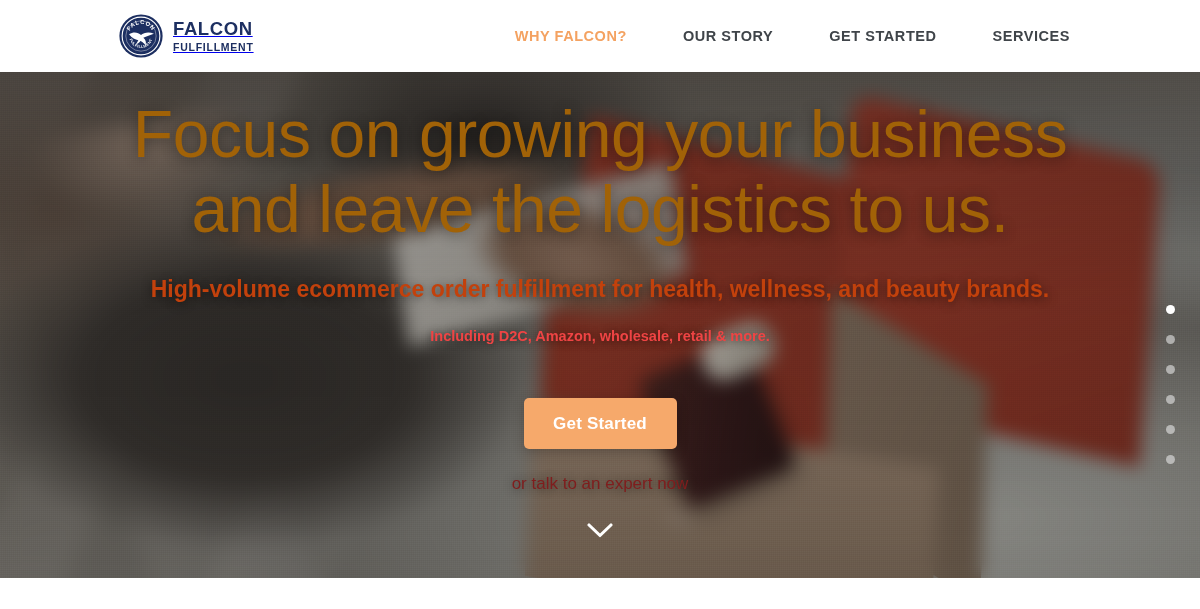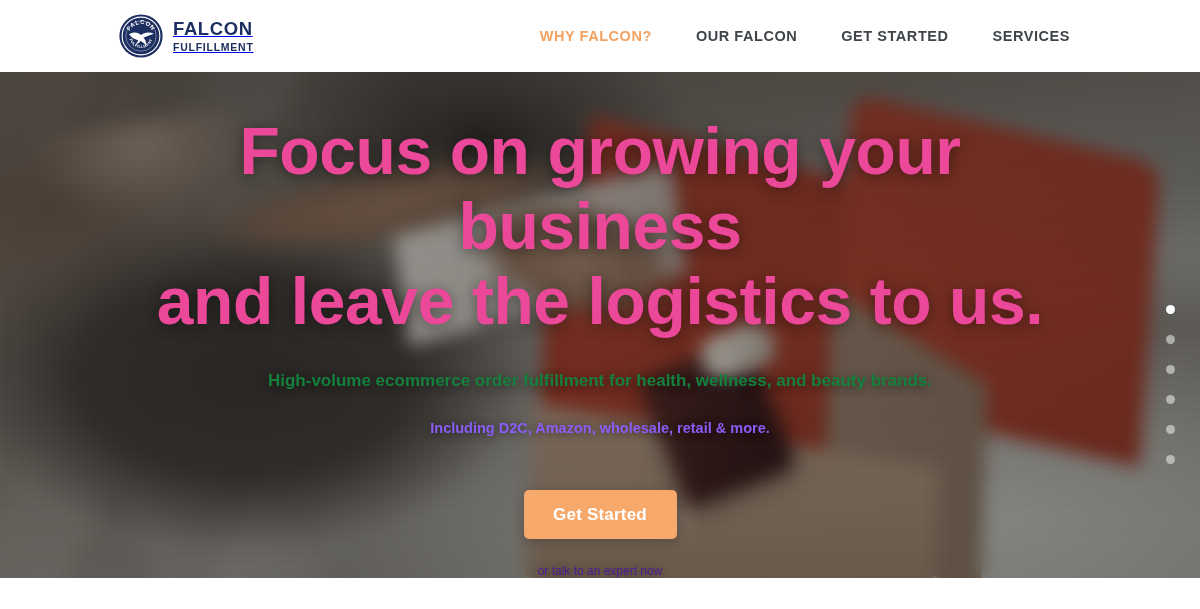--- a/index.html
+++ b/index.html
@@ -34,21 +34,21 @@
     color:#1d2f61;
   }
   .logo-sub{
     font-family:"Liberation Sans Narrow","Liberation Sans",sans-serif;
     font-weight:bold; font-size:10.5px; letter-spacing:.75px;
     color:#1d2f61; margin-top:3px;
   }
 
   .main-nav{
     position:absolute; right:108px; top:0; height:72px;
-    display:flex; align-items:center; gap:0;
+    display:flex; align-items:center; gap:12px;
   }
   .nav-item{
     font-family:"Liberation Sans Narrow","Liberation Sans",sans-serif;
     font-weight:bold;
     font-size:14.5px;
     letter-spacing:.55px;
     color:#3f4449;
     text-decoration:none;
     padding:0 22px;
     white-space:nowrap;
@@ -177,64 +177,64 @@
   }
 
   
   .hero-content{
     position:absolute; inset:0;
     display:flex; flex-direction:column; align-items:center;
     text-align:center;
     z-index:10;
   }
   .hero-title{
-    margin-top:42px;
-    font-family:"Liberation Sans Narrow","Liberation Sans",sans-serif;
-    font-weight:bold;
+    margin-top:25px;
+    font-family:"Liberation Sans Narrow","Liberation Sans",sans-serif;
+    font-weight:normal;
     font-size:66px;
     line-height:75px;
     letter-spacing:-.4px;
-    color:#ec4899;
+    color:#a16207;
     text-shadow:0 2px 14px rgba(0,0,0,.45);
     max-width:1000px;
   }
   .hero-sub{
     margin-top:28px;
     font-family:"Liberation Sans Narrow","Liberation Sans",sans-serif;
     font-weight:bold;
-    font-size:17px;
+    font-size:23px;
     line-height:28px;
-    color:#15803d;
+    color:#c2410c;
     text-shadow:0 2px 10px rgba(0,0,0,.5);
   }
   .hero-note{
     margin-top:25px;
     font-family:"Liberation Sans Narrow","Liberation Sans",sans-serif;
     font-weight:bold;
     font-size:14.5px;
-    color:#8b5cf6;
+    color:#ef4444;
     text-shadow:0 1px 8px rgba(0,0,0,.55);
   }
   .cta-btn{
     margin-top:54px;
     width:153px; height:51px;
     background:#f6a96b;
     border:none; border-radius:5px;
     color:#ffffff;
     font-family:"Liberation Sans Narrow","Liberation Sans",sans-serif;
     font-weight:bold; font-size:17px;
     letter-spacing:.2px;
     cursor:pointer;
     box-shadow:0 3px 12px rgba(0,0,0,.22);
   }
   .cta-link{
     margin-top:25px;
     font-family:"Liberation Sans Narrow","Liberation Sans",sans-serif;
-    font-size:12px; font-weight:normal;
-    color:#4c1d95;
+    font-size:17px; font-weight:normal;
+    color:#7f1d1d;
     text-decoration:none;
     text-shadow:0 1px 8px rgba(0,0,0,.5);
     cursor:pointer;
   }
   .scroll-chevron{
     position:absolute; left:50%; bottom:40px;
     transform:translateX(-50%);
     cursor:pointer;
     line-height:0;
   }
@@ -282,21 +282,21 @@
       </svg>
     </span>
     <span class="logo-words">
       <span class="logo-main">FALCON</span>
       <span class="logo-sub">FULFILLMENT</span>
     </span>
   </a>
 
   <nav class="main-nav">
     <a class="nav-item is-active" href="#">WHY FALCON?</a>
-    <a class="nav-item" href="#">OUR FALCON</a>
+    <a class="nav-item" href="#">OUR STORY</a>
     <a class="nav-item" href="#">GET STARTED</a>
     <a class="nav-item" href="#">SERVICES</a>
   </nav>
 
 </header>
 
 <section class="hero">
 
   <div class="hero-photo">
     <div class="ph-bed"></div>

